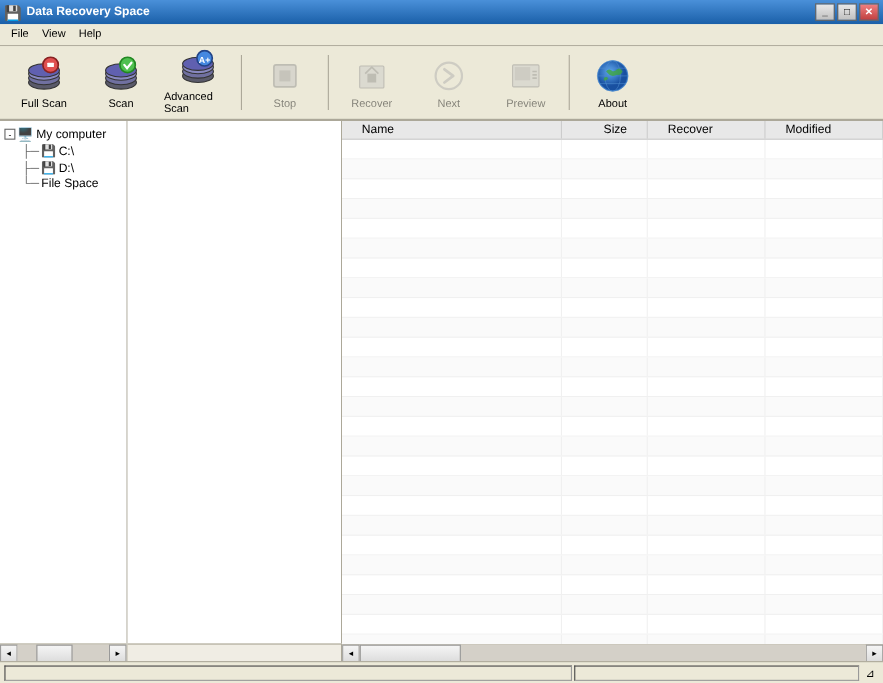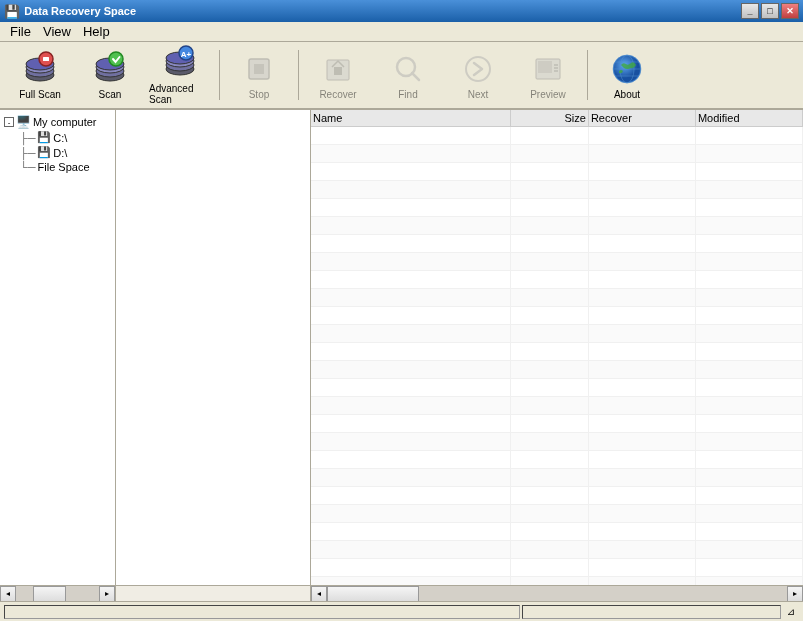--- a/index.html
+++ b/index.html
@@ -55,21 +55,21 @@
       background: #ece9d8;
       height: 20px;
       display: flex;
       align-items: center;
       padding: 0 4px;
       border-bottom: 1px solid #aca899;
     }
     .menu-item {
       padding: 1px 6px;
       cursor: pointer;
-      font-size: 13px;
+      font-size: 10px;
     }
 
     
     #toolbar {
       background: #ece9d8;
       height: 68px;
       display: flex;
       align-items: center;
       padding: 4px 6px;
       border-bottom: 2px solid #aca899;
@@ -176,21 +176,21 @@
       flex-direction: column;
     }
     #file-header {
       display: flex;
       background: #e8e8e8;
       border-bottom: 1px solid #ccc;
       position: sticky;
       top: 0;
     }
     .file-col-header {
-      padding: 2px 2px;
+      padding: 2px 18px;
       font-size: 11px;
       font-weight: normal;
       border-right: 1px solid #ccc;
       cursor: pointer;
       white-space: nowrap;
     }
     .col-name { flex: 1; min-width: 200px; }
     .col-size { width: 80px; text-align: right; }
     .col-created { width: 110px; }
     .col-modified { width: 110px; }
@@ -351,29 +351,20 @@
     <div class="icon-container">
       <svg width="36" height="36" viewBox="0 0 36 36">
         <rect x="7" y="9" width="22" height="20" rx="1" fill="#c8c8c8" stroke="#888" stroke-width="1"></rect>
         <path d="M12 16 L18 10 L24 16" stroke="#888" stroke-width="1.5" fill="none"></path>
         <rect x="14" y="16" width="8" height="8" fill="#888"></rect>
       </svg>
     </div>
     <span class="btn-label">Recover</span>
   </div>
 
-  <div class="toolbar-btn disabled">
-    <div class="icon-container">
-      <svg width="36" height="36" viewBox="0 0 36 36">
-        <circle cx="16" cy="16" r="9" fill="none" stroke="#aaa" stroke-width="2.5"></circle>
-        <line x1="22" y1="22" x2="29" y2="29" stroke="#aaa" stroke-width="2.5" stroke-linecap="round"></line>
-      </svg>
-    </div>
-    <span class="btn-label">Find</span>
-  </div>
 
 
   <div class="toolbar-btn disabled">
     <div class="icon-container">
       <svg width="36" height="36" viewBox="0 0 36 36">
         <circle cx="18" cy="18" r="12" fill="none" stroke="#aaa" stroke-width="2"></circle>
         <path d="M14 12 L22 18 L14 24" stroke="#aaa" stroke-width="2.5" fill="none" stroke-linecap="round" stroke-linejoin="round"></path>
       </svg>
     </div>
     <span class="btn-label">Next</span>

